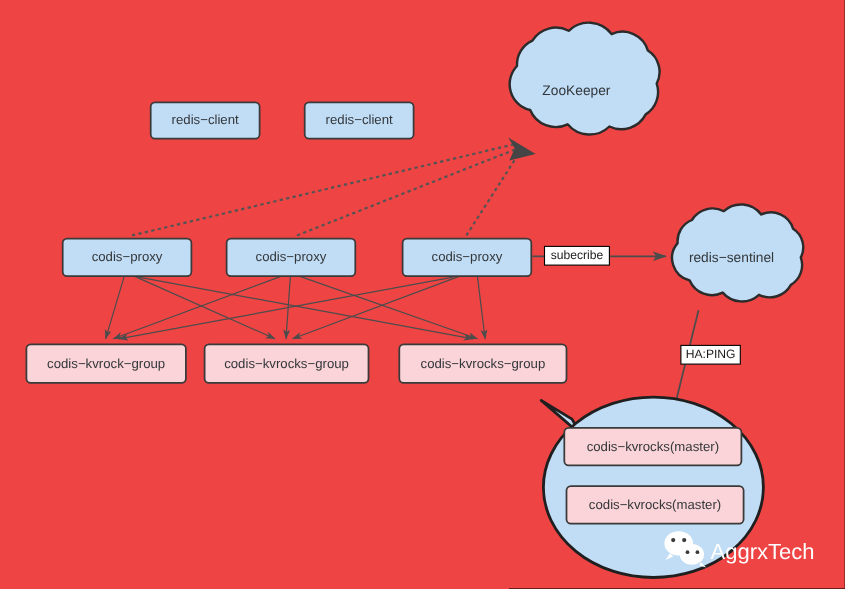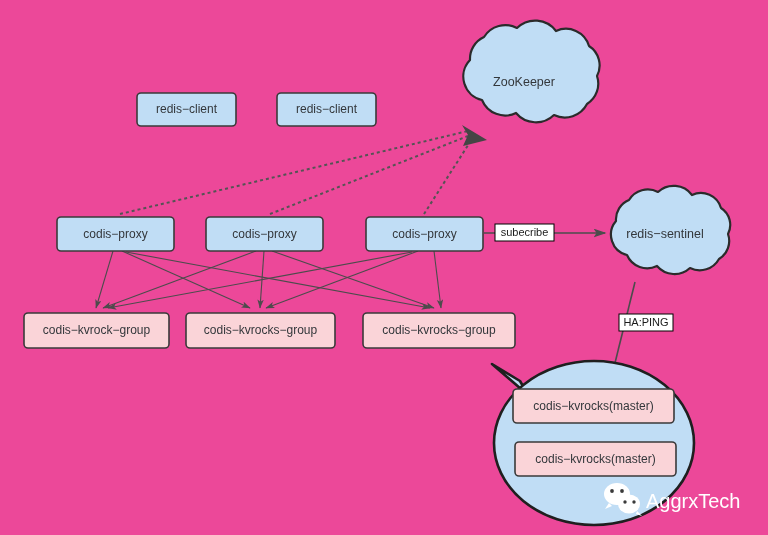--- a/index.html
+++ b/index.html
@@ -11,21 +11,21 @@
   body {
     width: 768px;
     height: 535px;
     overflow: hidden;
     font-family: "Liberation Sans", sans-serif;
   }
   #diagram-root {
     position: relative;
     width: 768px;
     height: 535px;
-    background: #ec4899;
+    background: #ef4444;
   }
   svg.canvas {
     position: absolute;
     left: 0;
     top: 0;
     width: 768px;
     height: 535px;
     display: block;
   }
   .node-label {

